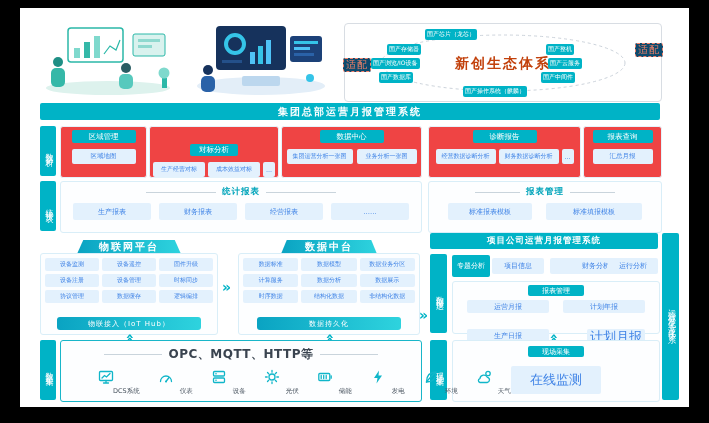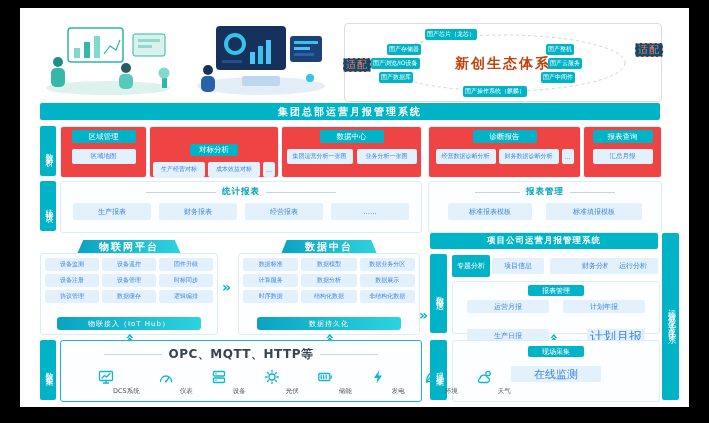--- a/index.html
+++ b/index.html
@@ -227,21 +227,21 @@
     </div>
   </div>
 
   <div class="abs arrow" style="left:548px;top:331px;transform:rotate(-90deg);">»</div>
 
   <div class="abs vbar" style="left:430px;top:340px;width:17px;height:60px;">现场采集</div>
 
   <div class="abs card" style="left:452px;top:340px;width:206px;height:60px;">
     <div class="pill" style="margin:5px auto 0;width:56px;height:11px;font-size:7px;">现场采集</div>
     <div style="display:flex;justify-content:center;margin-top:9px;">
-      <div class="chip" style="width:90px;height:16px;font-size:11px;">在线监测</div>
+      <div class="chip" style="width:90px;height:28px;font-size:13px;">在线监测</div>
     </div>
   </div>
 
   <div class="abs vbar" style="left:662px;top:233px;width:17px;height:167px;letter-spacing:3px;">运营标准化专业化体系</div>
 
   <div class="abs arrow" style="left:124px;top:331px;transform:rotate(-90deg);">»</div>
   <div class="abs arrow" style="left:324px;top:331px;transform:rotate(-90deg);">»</div>
 
   <div class="abs vbar" style="left:40px;top:340px;width:16px;height:60px;">数据采集</div>
 

